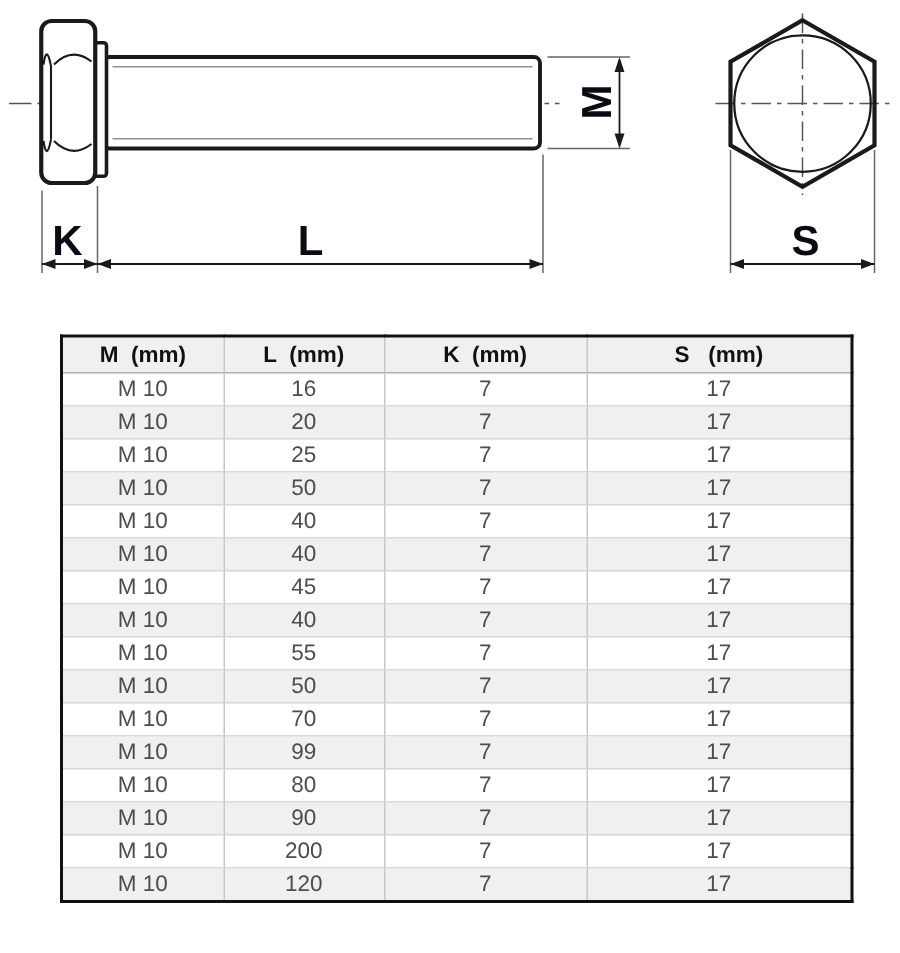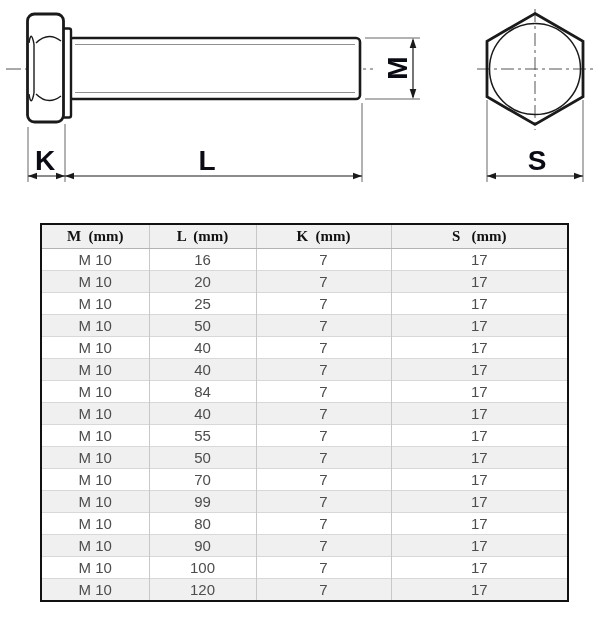--- a/index.html
+++ b/index.html
@@ -18,21 +18,21 @@
     text-align:center;vertical-align:middle;padding:0;
     border-left:1px solid #c8c8c8;white-space:pre;
   }
   table.spec th:first-child, table.spec td:first-child{border-left:none;}
   table.spec thead tr{background:#f0f0f0;}
   table.spec thead th{
     font-size:15px;font-weight:bold;color:#111111;height:23px;
     border-top:1px solid #cfcfcf;
   }
   table.spec thead tr:first-child th{border-top:none;}
-  table.spec thead tr:last-child th{border-bottom:1px solid #b3b3b3;font-family:Liberation Serif, serif;}
+  table.spec thead tr:last-child th{border-bottom:1px solid #b3b3b3;}
   table.spec tbody td{
     font-size:15px;font-weight:normal;color:#4d4d4d;height:21px;
     border-top:1px solid #d8d8d8;
   }
   table.spec tbody tr:first-child td{border-top:none;}
   table.spec tbody tr:nth-child(even){background:#f0f0f0;}
 </style>
 </head>
 <body>
 
@@ -142,21 +142,21 @@
           <td>17</td>
         </tr>
         <tr>
           <td>M 10</td>
           <td>40</td>
           <td>7</td>
           <td>17</td>
         </tr>
         <tr>
           <td>M 10</td>
-          <td>84</td>
+          <td>45</td>
           <td>7</td>
           <td>17</td>
         </tr>
         <tr>
           <td>M 10</td>
           <td>40</td>
           <td>7</td>
           <td>17</td>
         </tr>
         <tr>
@@ -190,21 +190,21 @@
           <td>17</td>
         </tr>
         <tr>
           <td>M 10</td>
           <td>90</td>
           <td>7</td>
           <td>17</td>
         </tr>
         <tr>
           <td>M 10</td>
-          <td>100</td>
+          <td>200</td>
           <td>7</td>
           <td>17</td>
         </tr>
         <tr>
           <td>M 10</td>
           <td>120</td>
           <td>7</td>
           <td>17</td>
         </tr>
       </tbody>

